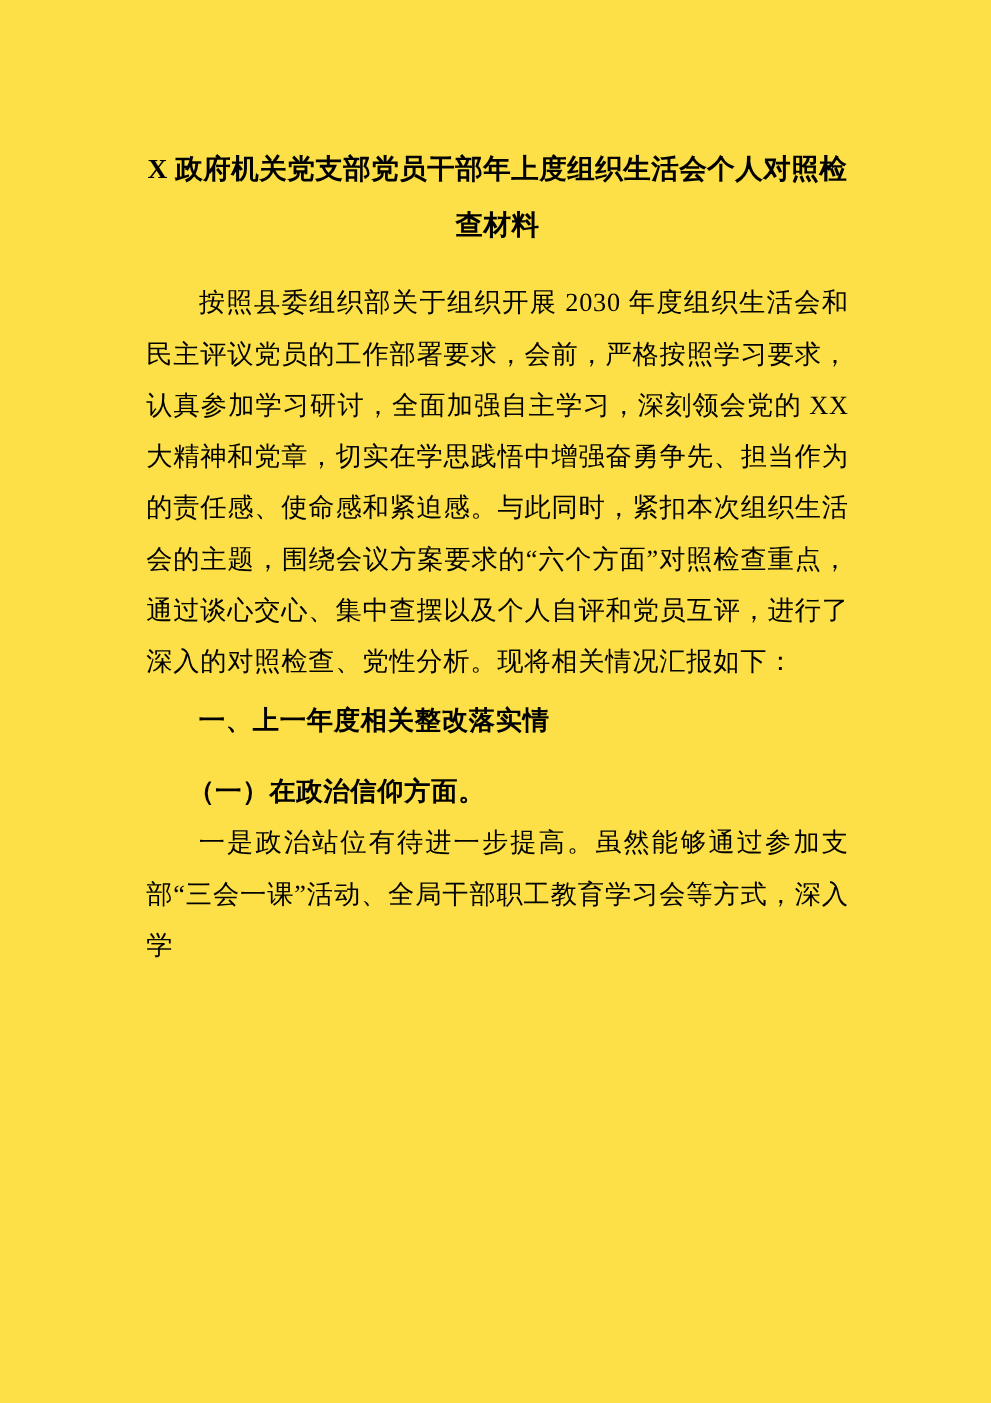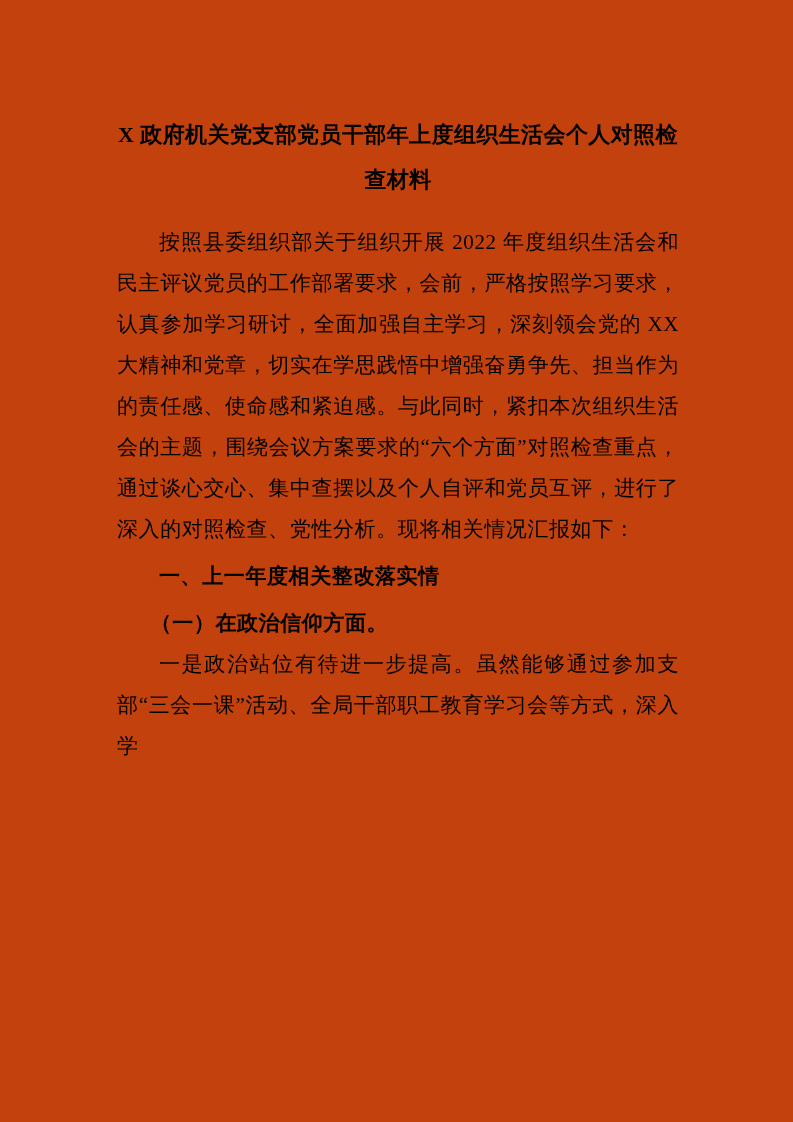--- a/index.html
+++ b/index.html
@@ -4,21 +4,21 @@
 <style>
   html, body {
     margin: 0;
     padding: 0;
     background: #ffffff;
   }
   .page {
     position: relative;
     width: 793px;
     height: 1122px;
-    background: #c2410c;
+    background: #fde047;
     box-sizing: border-box;
     padding: 112px 114px 0 117px;
     color: #000000;
     font-family: "Liberation Serif", "DejaVu Serif", serif;
     overflow: hidden;
   }
   .doc-title {
     font-size: 22px;
     font-weight: bold;
     text-align: center;
@@ -41,30 +41,30 @@
     font-weight: bold;
     text-indent: 2em;
     margin: 6px 0 0 0;
   }
   .sub-heading {
     font-size: 21px;
     line-height: 41px;
     letter-spacing: 0.6px;
     font-weight: bold;
     text-indent: 1.6em;
-    margin: 6px 0 0 0;
+    margin: 16px 0 0 0;
   }
 </style>
 </head>
 <body>
 
 <div class="page">
   <h1 class="doc-title">X 政府机关党支部党员干部年上度组织生活会个人对照检查材料</h1>
 
-  <p class="body-para">按照县委组织部关于组织开展 2022 年度组织生活会和民主评议党员的工作部署要求，会前，严格按照学习要求，认真参加学习研讨，全面加强自主学习，深刻领会党的 XX 大精神和党章，切实在学思践悟中增强奋勇争先、担当作为的责任感、使命感和紧迫感。与此同时，紧扣本次组织生活会的主题，围绕会议方案要求的“六个方面”对照检查重点，通过谈心交心、集中查摆以及个人自评和党员互评，进行了深入的对照检查、党性分析。现将相关情况汇报如下：</p>
+  <p class="body-para">按照县委组织部关于组织开展 2030 年度组织生活会和民主评议党员的工作部署要求，会前，严格按照学习要求，认真参加学习研讨，全面加强自主学习，深刻领会党的 XX 大精神和党章，切实在学思践悟中增强奋勇争先、担当作为的责任感、使命感和紧迫感。与此同时，紧扣本次组织生活会的主题，围绕会议方案要求的“六个方面”对照检查重点，通过谈心交心、集中查摆以及个人自评和党员互评，进行了深入的对照检查、党性分析。现将相关情况汇报如下：</p>
 
   <h2 class="section-heading">一、上一年度相关整改落实情</h2>
 
 
 
   <h3 class="sub-heading">（一）在政治信仰方面。</h3>
 
   <p class="body-para">一是政治站位有待进一步提高。虽然能够通过参加支部“三会一课”活动、全局干部职工教育学习会等方式，深入学</p>
 </div>
 

